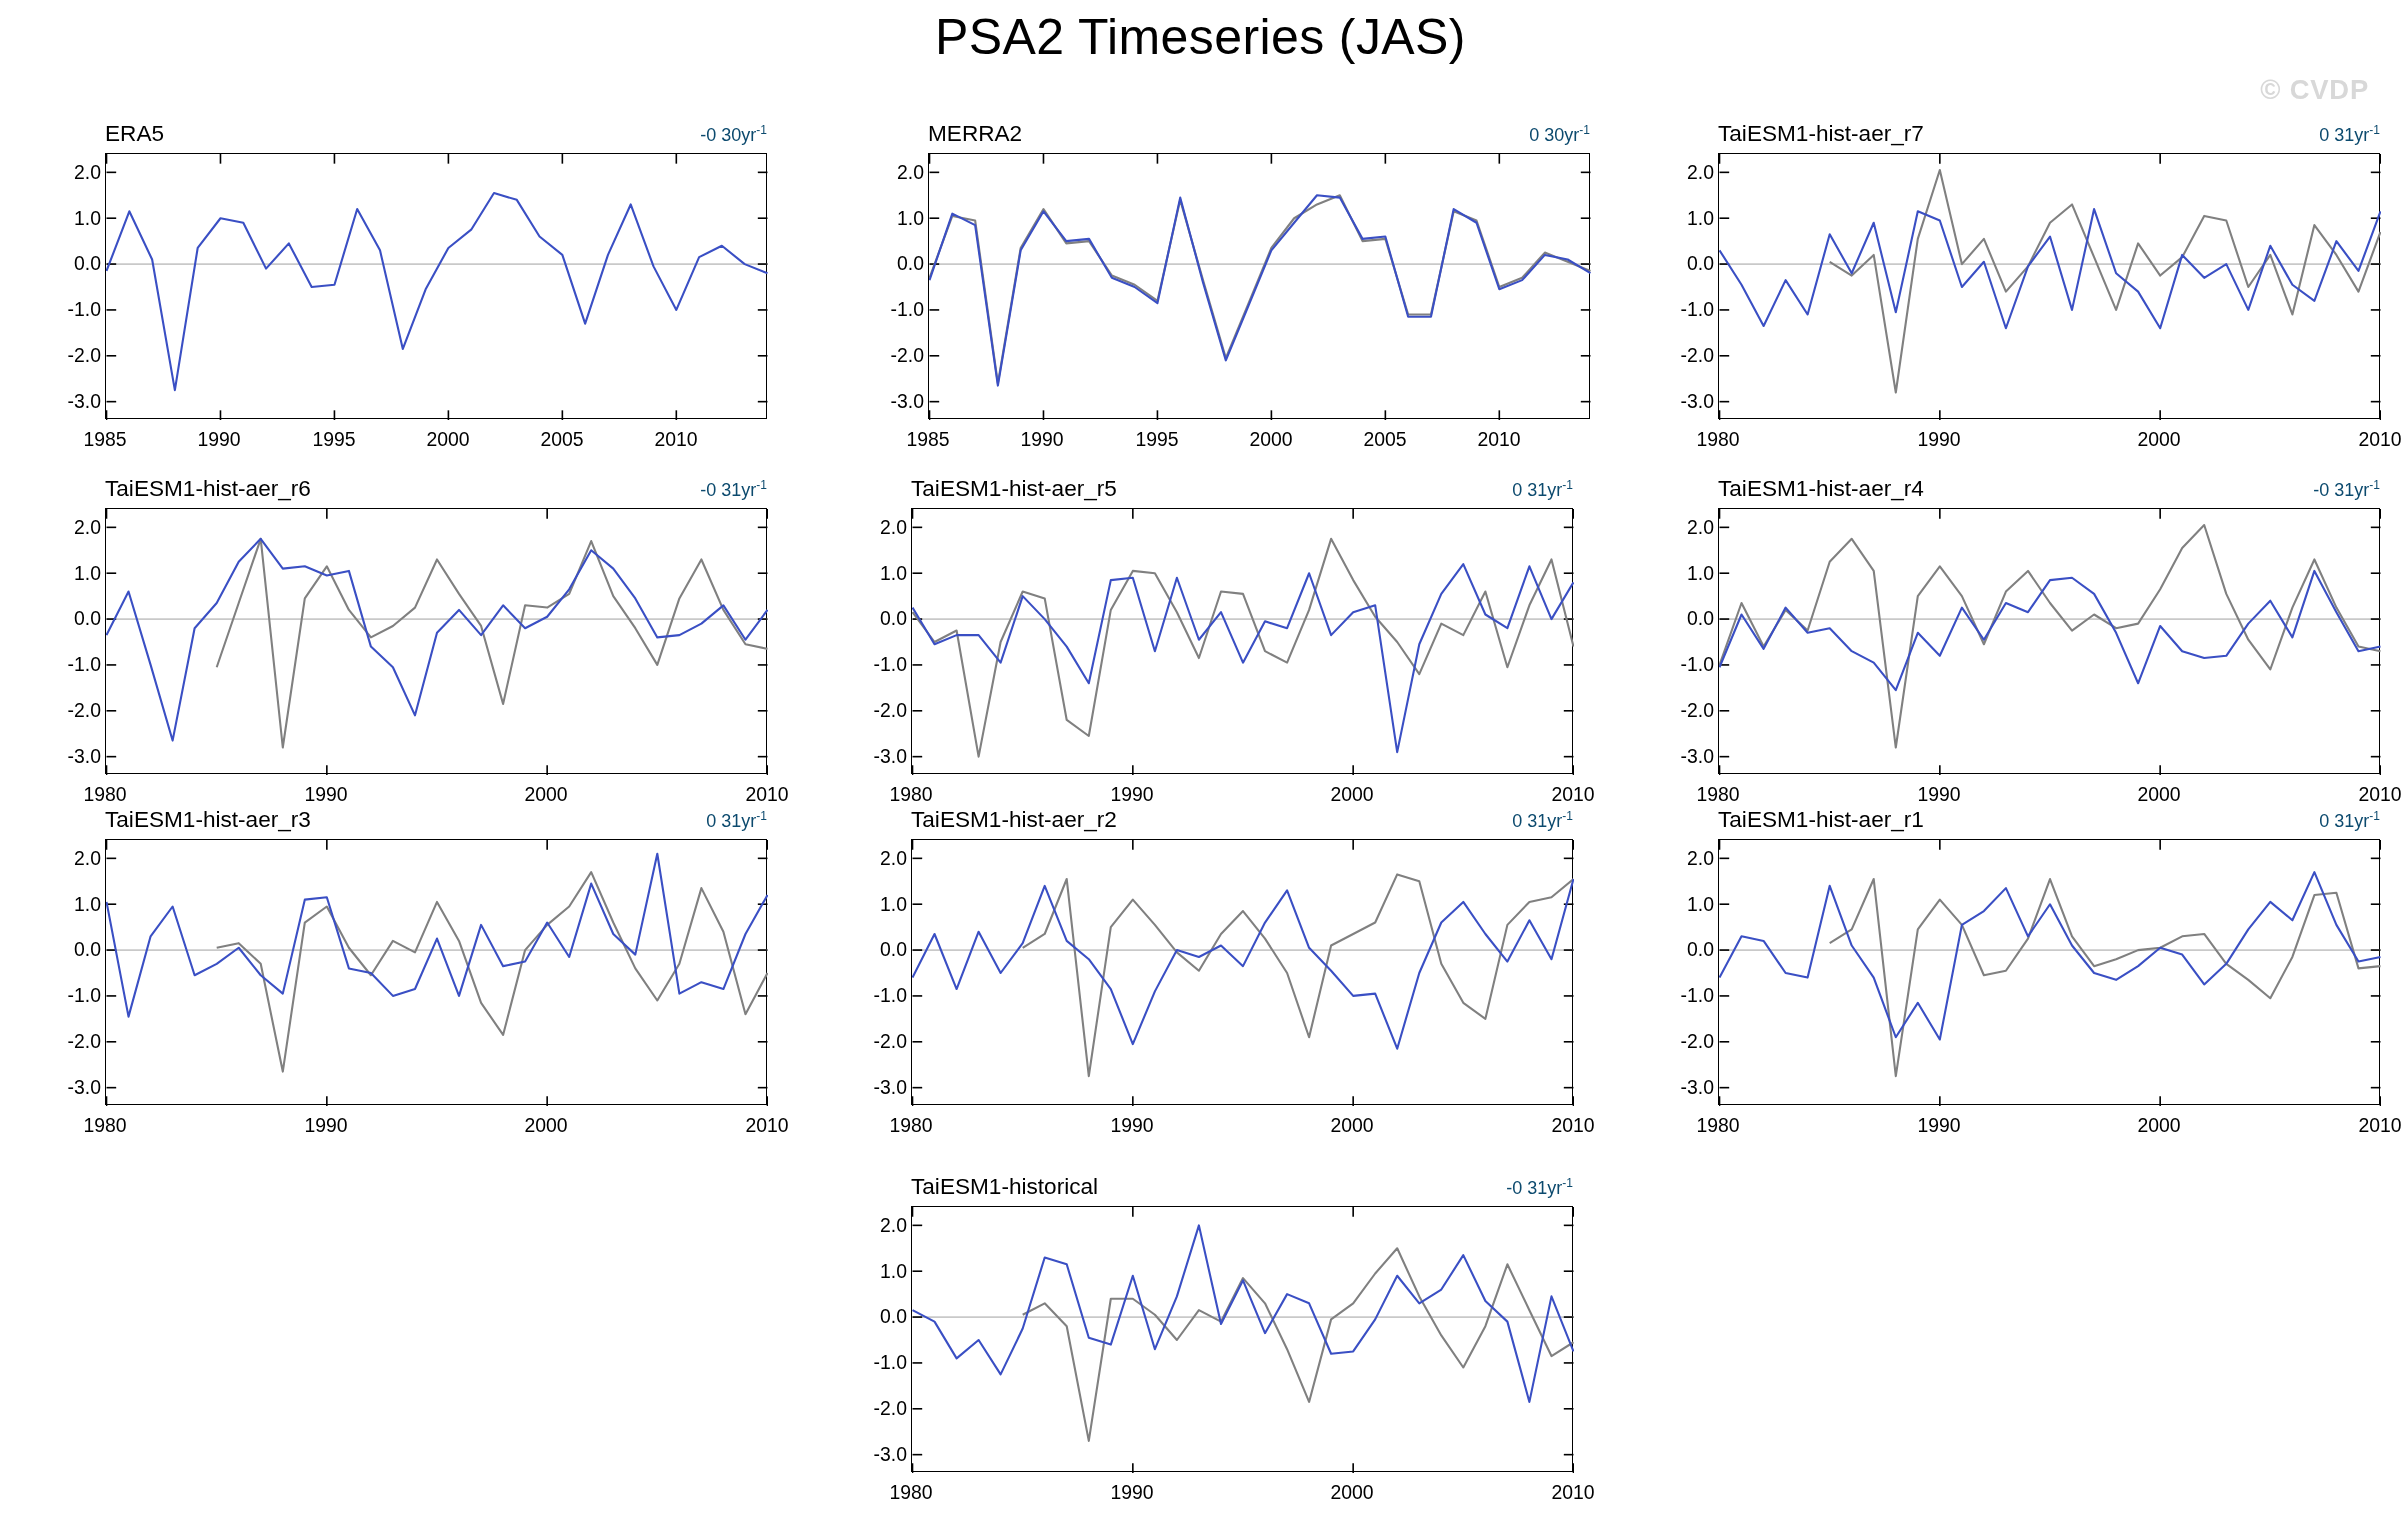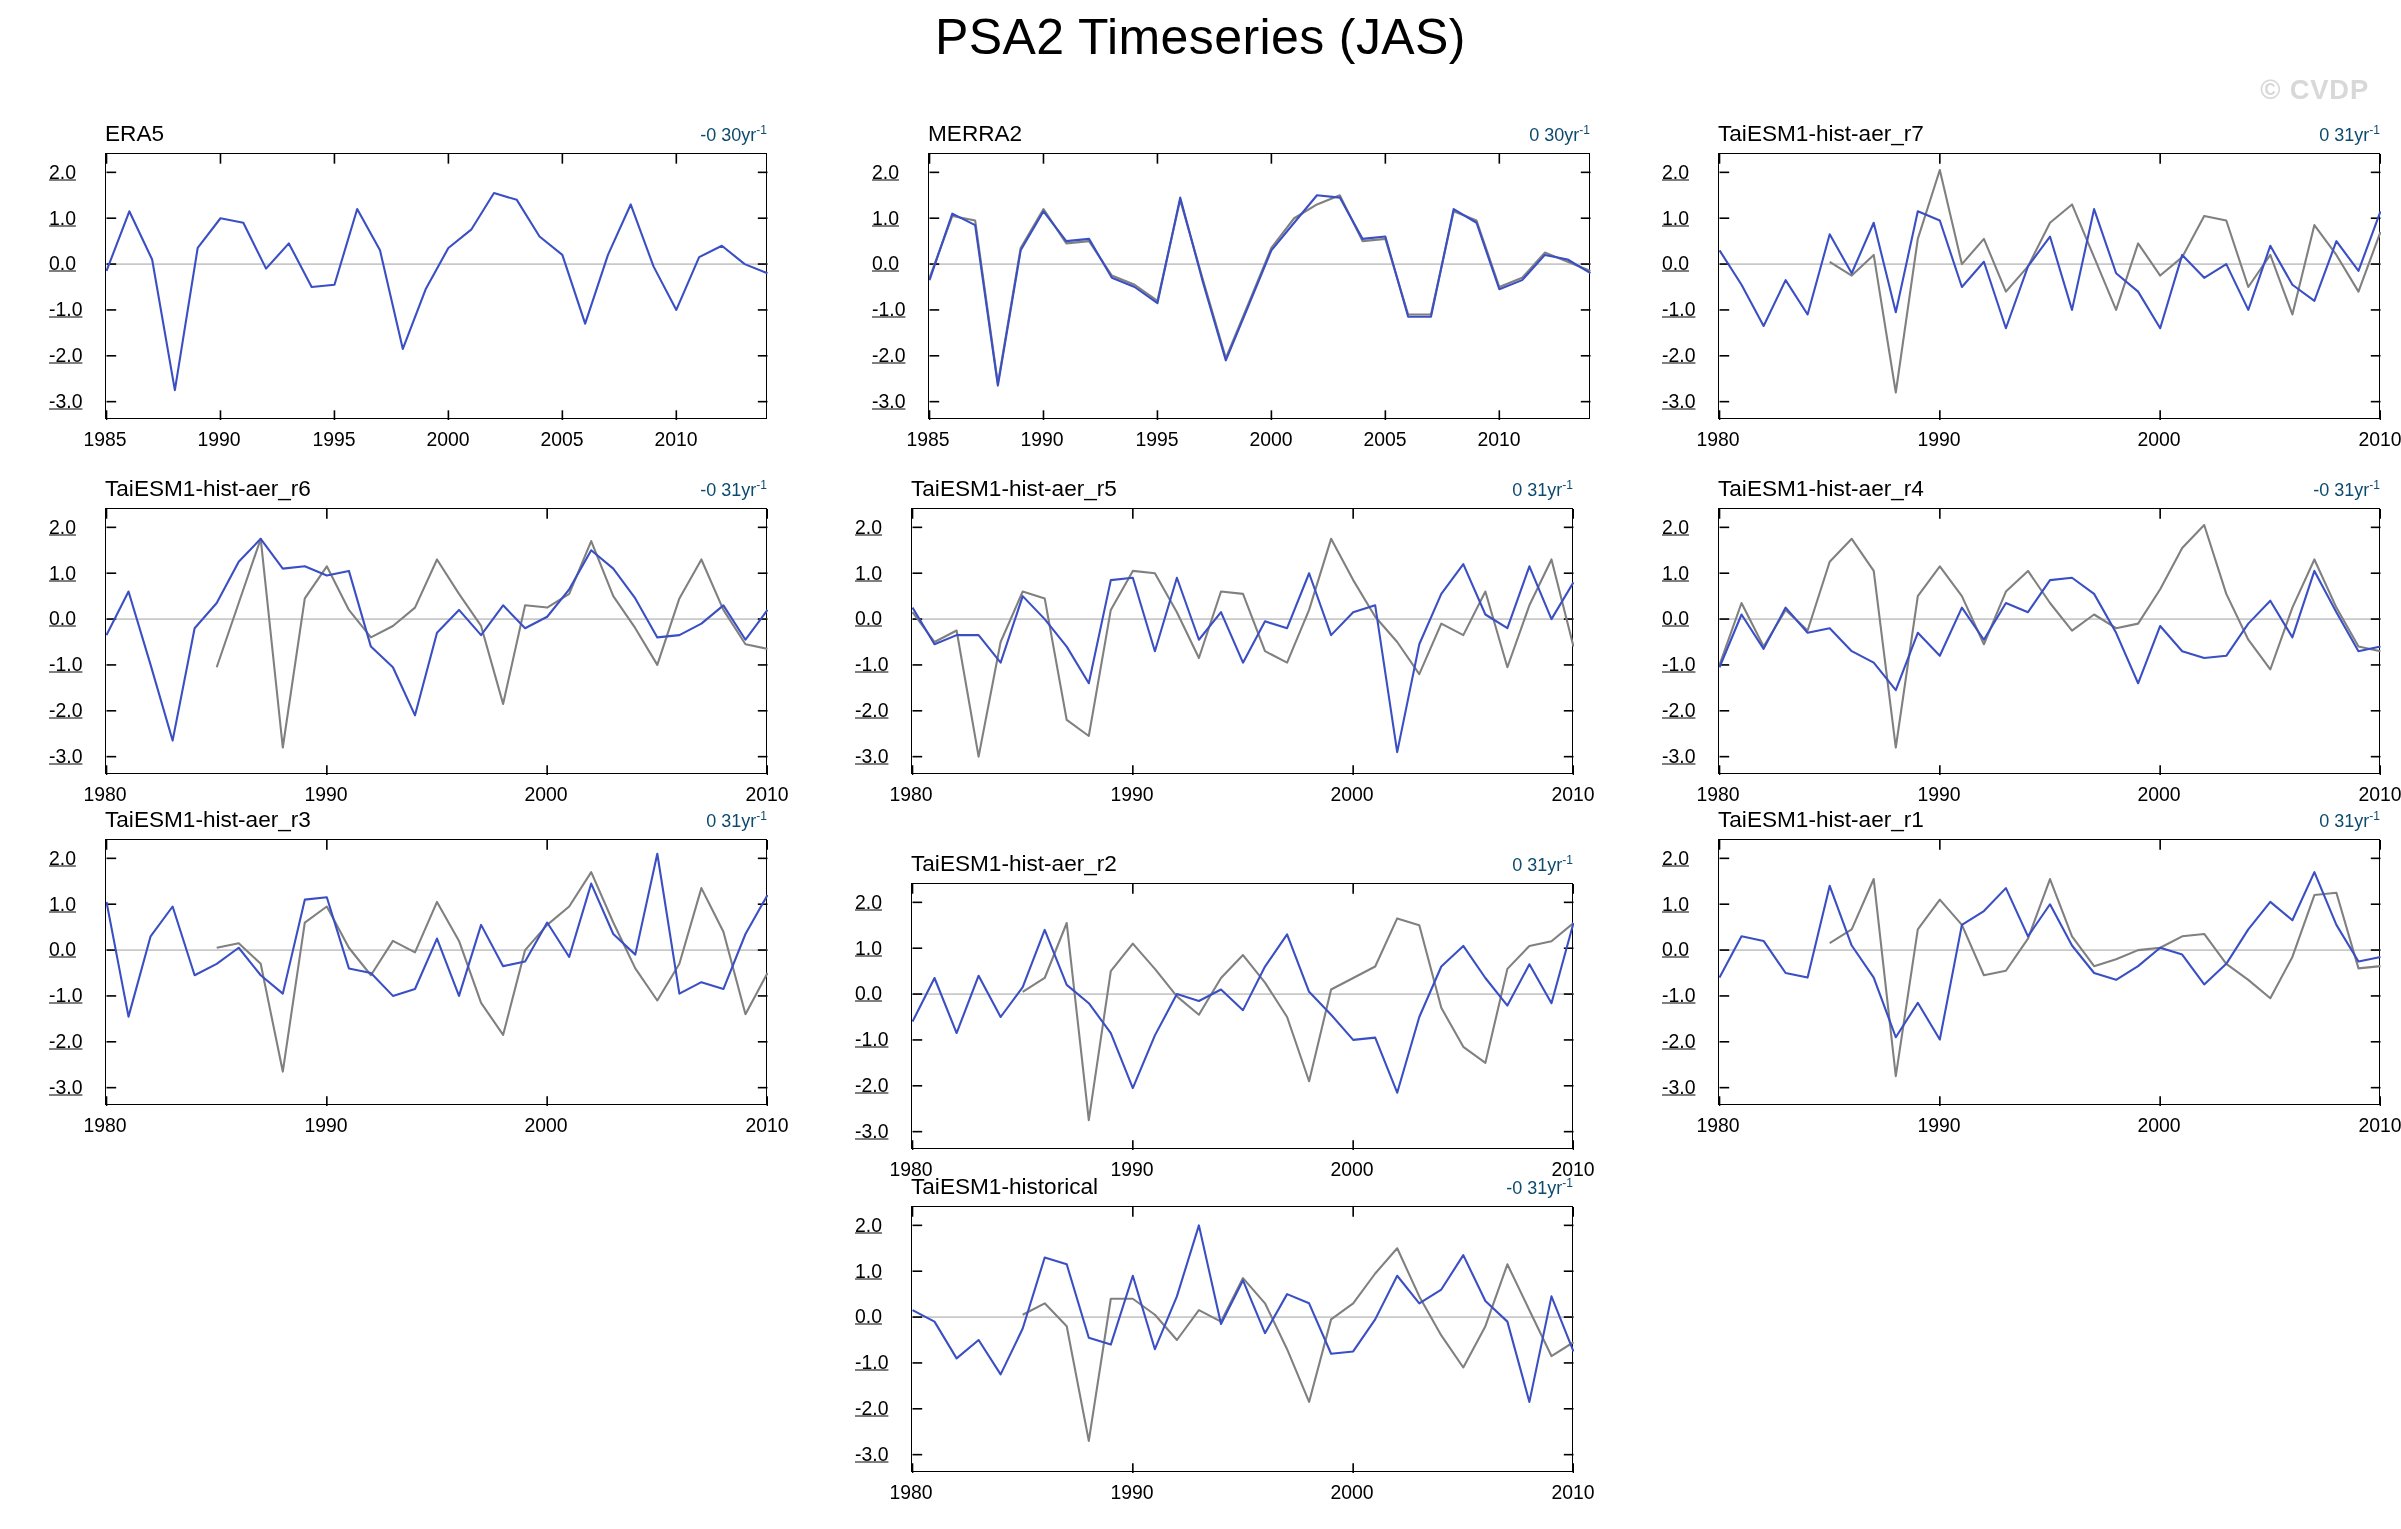--- a/index.html
+++ b/index.html
@@ -63,23 +63,23 @@
   }
   .plot-svg {
     position: absolute;
     top: 0;
     left: 0;
   }
   .ytick-label {
     position: absolute;
     font-size: 19.4px;
     color: #000;
+    text-align: right;
     transform: translateY(-50%);
     white-space: nowrap;
-    text-decoration: underline;
   }
   .xtick-label {
     position: absolute;
     font-size: 19.4px;
     color: #000;
     text-align: center;
     transform: translateX(-50%);
     white-space: nowrap;
   }
 </style>
@@ -381,21 +381,21 @@
       <div class="ytick-label" style="left: -16px; width: 52px; top: 97px;">1.0</div>
       <div class="ytick-label" style="left: -16px; width: 52px; top: 142px;">0.0</div>
       <div class="ytick-label" style="left: -16px; width: 52px; top: 188px;">-1.0</div>
       <div class="ytick-label" style="left: -16px; width: 52px; top: 234px;">-2.0</div>
       <div class="ytick-label" style="left: -16px; width: 52px; top: 280px;">-3.0</div>
       <div class="xtick-label" style="left: 40px; top: 307px;">1980</div>
       <div class="xtick-label" style="left: 261px; top: 307px;">1990</div>
       <div class="xtick-label" style="left: 481px; top: 307px;">2000</div>
       <div class="xtick-label" style="left: 702px; top: 307px;">2010</div>
     </div>
-    <div class="panel" style="left: 871px; top: 807px; width: 702px; height: 347px; margin-top: 44px;">
+    <div class="panel" style="left: 871px; top: 807px; width: 702px; height: 347px;">
       <div class="panel-title" style="left: 40px;">TaiESM1-hist-aer_r2</div>
       <div class="panel-trend">0 31yr<sup>-1</sup></div>
       <div class="plot-area" style="left: 40px; top: 32px; width: 662px; height: 266px;">
         <svg class="plot-svg" width="662" height="266" viewBox="0 0 820 330">
           <line x1="0" x2="820" y1="136.55172413793105" y2="136.55172413793105" stroke="#c9c9c9" stroke-width="2"></line>
           <line x1="0" x2="12" y1="22.758620689655118" y2="22.758620689655118" stroke="#000" stroke-width="2"></line>
           <line x1="820" x2="808" y1="22.758620689655118" y2="22.758620689655118" stroke="#000" stroke-width="2"></line>
           <line x1="0" x2="12" y1="79.65517241379308" y2="79.65517241379308" stroke="#000" stroke-width="2"></line>
           <line x1="820" x2="808" y1="79.65517241379308" y2="79.65517241379308" stroke="#000" stroke-width="2"></line>
           <line x1="0" x2="12" y1="136.55172413793105" y2="136.55172413793105" stroke="#000" stroke-width="2"></line>

